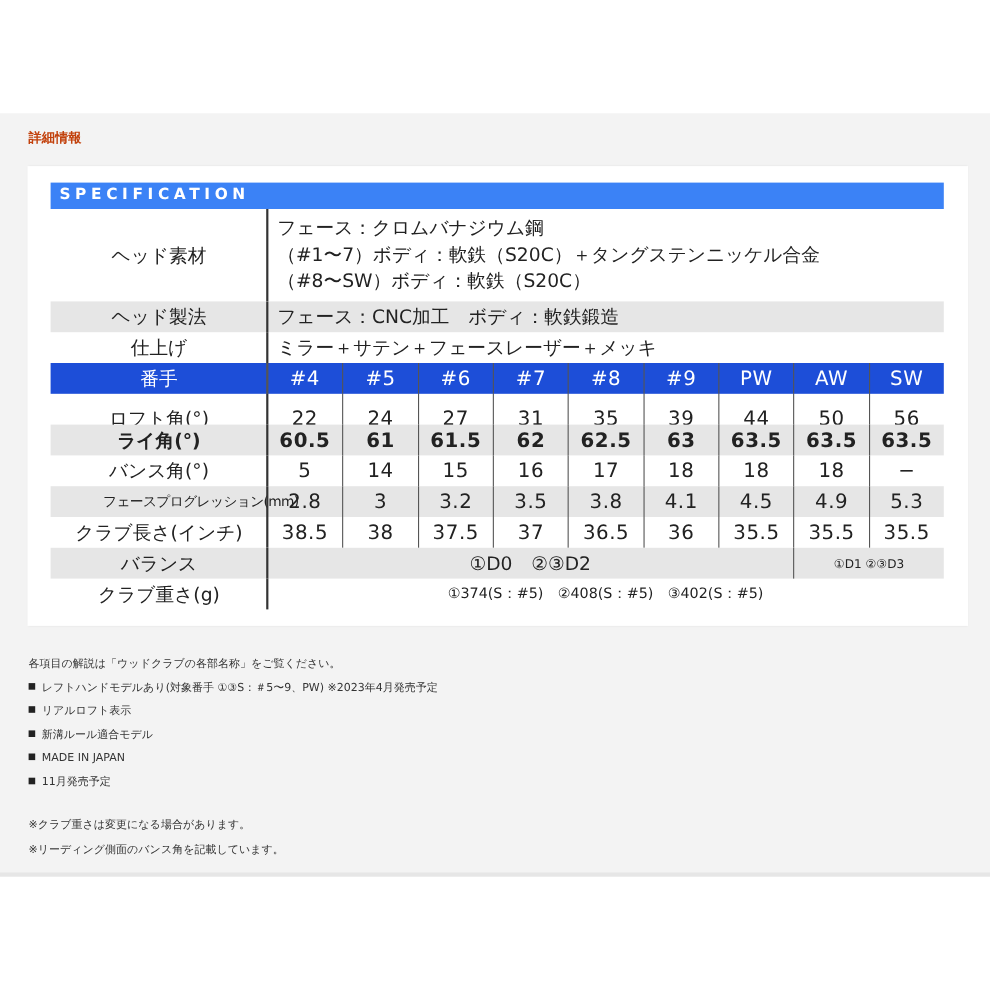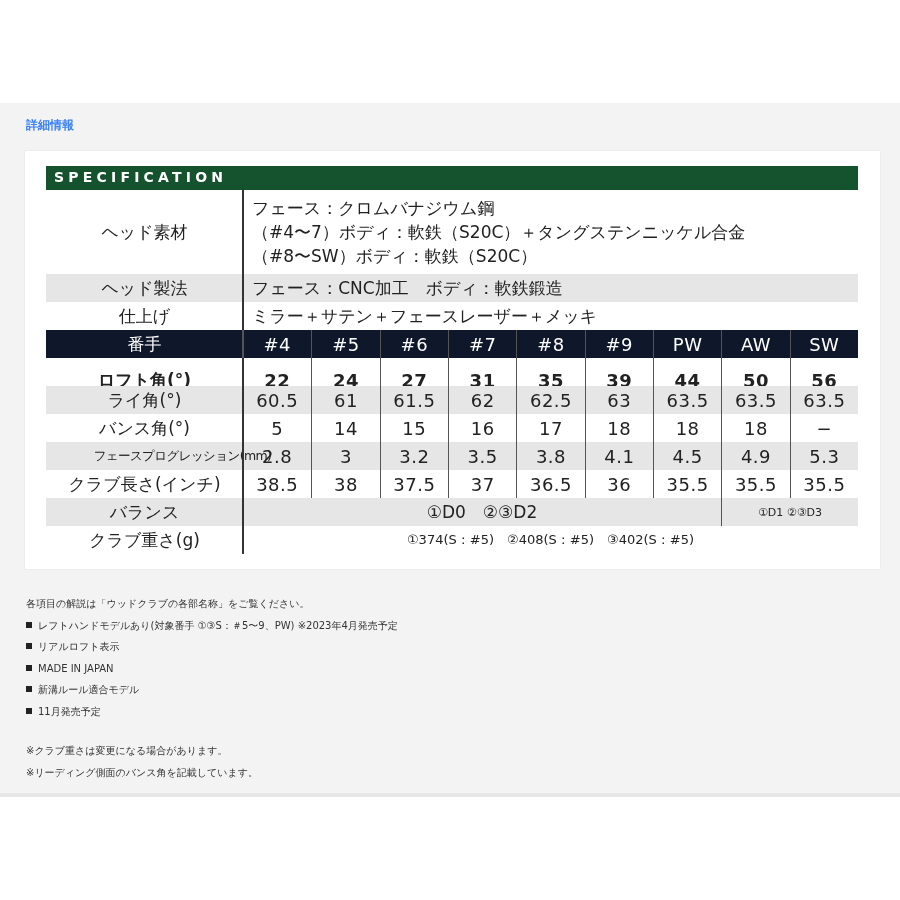--- a/index.html
+++ b/index.html
@@ -1,28 +1,28 @@
 <!DOCTYPE html>
 <html><head>
 <meta charset="utf-8">
 <style>
   html, body { margin:0; padding:0; }
   body { width:900px; height:900px; background:#ffffff; position:relative; overflow:hidden;
          font-family:"DejaVu Sans", "Liberation Sans", sans-serif; color:#222; }
   .section { position:absolute; left:0; top:103px; width:900px; height:690px; background:#f3f3f3; }
   .section-bottom { position:absolute; left:0; top:793px; width:900px; height:4px; background:#e6e6e6; }
-  .section-title { position:absolute; left:26px; top:117px; font-size:12px; font-weight:bold; color:#3b82f6; }
+  .section-title { position:absolute; left:26px; top:117px; font-size:12px; font-weight:bold; color:#c2410c; }
   .card { position:absolute; left:25px; top:151px; width:855px; height:418px; background:#fff;
           box-shadow:0 0 2px rgba(0,0,0,0.08); }
-  .spec-header { position:absolute; left:46px; top:166px; width:812px; height:24px; background:#14532d; }
+  .spec-header { position:absolute; left:46px; top:166px; width:812px; height:24px; background:#3b82f6; }
   .spec-header span { position:absolute; left:8px; top:3px; color:#fff; font-family:"DejaVu Sans", sans-serif;
           font-weight:bold; font-size:14px; letter-spacing:4.2px; }
   .row { position:absolute; left:46px; width:812px; }
   .row.shade { background:#e6e6e6; }
-  .row.head { background:#0f172a; color:#fff; }
+  .row.head { background:#1d4ed8; color:#fff; }
   .lbl { position:absolute; left:0; top:0; width:197px; height:100%; display:flex; align-items:center;
          justify-content:center; font-size:17px; white-space:nowrap; }
   .lbl.small { font-size:12.5px; letter-spacing:-0.6px;padding-left:38px; }
   .vline { position:absolute; left:196px; top:0; width:1.5px; height:100%; background:#333; }
   .row.head .vline { background:#555; }
   .val { position:absolute; left:206px; top:0; height:100%; display:flex; align-items:center; font-size:17px; white-space:nowrap; }
   .multi { position:absolute; left:206px; top:6px; font-size:17px; line-height:24px; }
   .cells { position:absolute; left:197px; top:0; height:100%; width:615px; display:flex; }
   .cell { width:68.33px; height:100%; display:flex; align-items:center; justify-content:center;
           font-size:18px; letter-spacing:0.5px; border-left:1.5px solid #555; box-sizing:border-box; }
@@ -48,21 +48,21 @@
 
 <div class="spec-header">
   <span>SPECIFICATION</span>
 </div>
 
 <div class="row" style="top:190px;height:84px;">
   <div class="lbl">ヘッド素材</div>
   <div class="vline"></div>
   <div class="multi">
     <div>フェース：クロムバナジウム鋼</div>
-    <div>（#4〜7）ボディ：軟鉄（S20C）＋タングステンニッケル合金</div>
+    <div>（#1〜7）ボディ：軟鉄（S20C）＋タングステンニッケル合金</div>
     <div>（#8〜SW）ボディ：軟鉄（S20C）</div>
   </div>
 </div>
 
 <div class="row shade" style="top:274px;height:28px;text-decoration:underline;">
   <div class="lbl">ヘッド製法</div>
   <div class="vline"></div>
   <div class="val">フェース：CNC加工　ボディ：軟鉄鍛造</div>
 </div>
 
@@ -81,37 +81,37 @@
     <div class="cell">#6</div>
     <div class="cell">#7</div>
     <div class="cell">#8</div>
     <div class="cell">#9</div>
     <div class="cell">PW</div>
     <div class="cell">AW</div>
     <div class="cell">SW</div>
   </div>
 </div>
 
-<div class="row" style="top:358px;height:44px;font-weight:bold;">
+<div class="row" style="top:358px;height:44px;">
   <div class="lbl">ロフト角(°)</div>
   <div class="vline"></div>
   <div class="cells">
     <div class="cell">22</div>
     <div class="cell">24</div>
     <div class="cell">27</div>
     <div class="cell">31</div>
     <div class="cell">35</div>
     <div class="cell">39</div>
     <div class="cell">44</div>
     <div class="cell">50</div>
     <div class="cell">56</div>
   </div>
 </div>
 
-<div class="row shade" style="top:386px;height:28px;">
+<div class="row shade" style="top:386px;height:28px;font-weight:bold;">
   <div class="lbl">ライ角(°)</div>
   <div class="vline"></div>
   <div class="cells">
     <div class="cell">60.5</div>
     <div class="cell">61</div>
     <div class="cell">61.5</div>
     <div class="cell">62</div>
     <div class="cell">62.5</div>
     <div class="cell">63</div>
     <div class="cell">63.5</div>
@@ -178,19 +178,19 @@
 <div class="row" style="top:526px;height:28px;">
   <div class="lbl">クラブ重さ(g)</div>
   <div class="vline"></div>
   <div class="span-full">①374(S：#5)　②408(S：#5)　③402(S：#5)</div>
 </div>
 
 <div class="notes">
   <div>各項目の解説は「ウッドクラブの各部名称」をご覧ください。</div>
   <div><span class="bullet"></span><span>レフトハンドモデルあり(対象番手 ①③S：＃5〜9、PW) ※2023年4月発売予定</span></div>
   <div><span class="bullet"></span><span>リアルロフト表示</span></div>
+  <div><span class="bullet"></span><span>新溝ルール適合モデル</span></div>
   <div><span class="bullet"></span><span>MADE IN JAPAN</span></div>
-  <div><span class="bullet"></span><span>新溝ルール適合モデル</span></div>
   <div><span class="bullet"></span><span>11月発売予定</span></div>
   <div class="gap"></div>
   <div>※クラブ重さは変更になる場合があります。</div>
   <div>※リーディング側面のバンス角を記載しています。</div>
 </div>
 
 </body></html>

